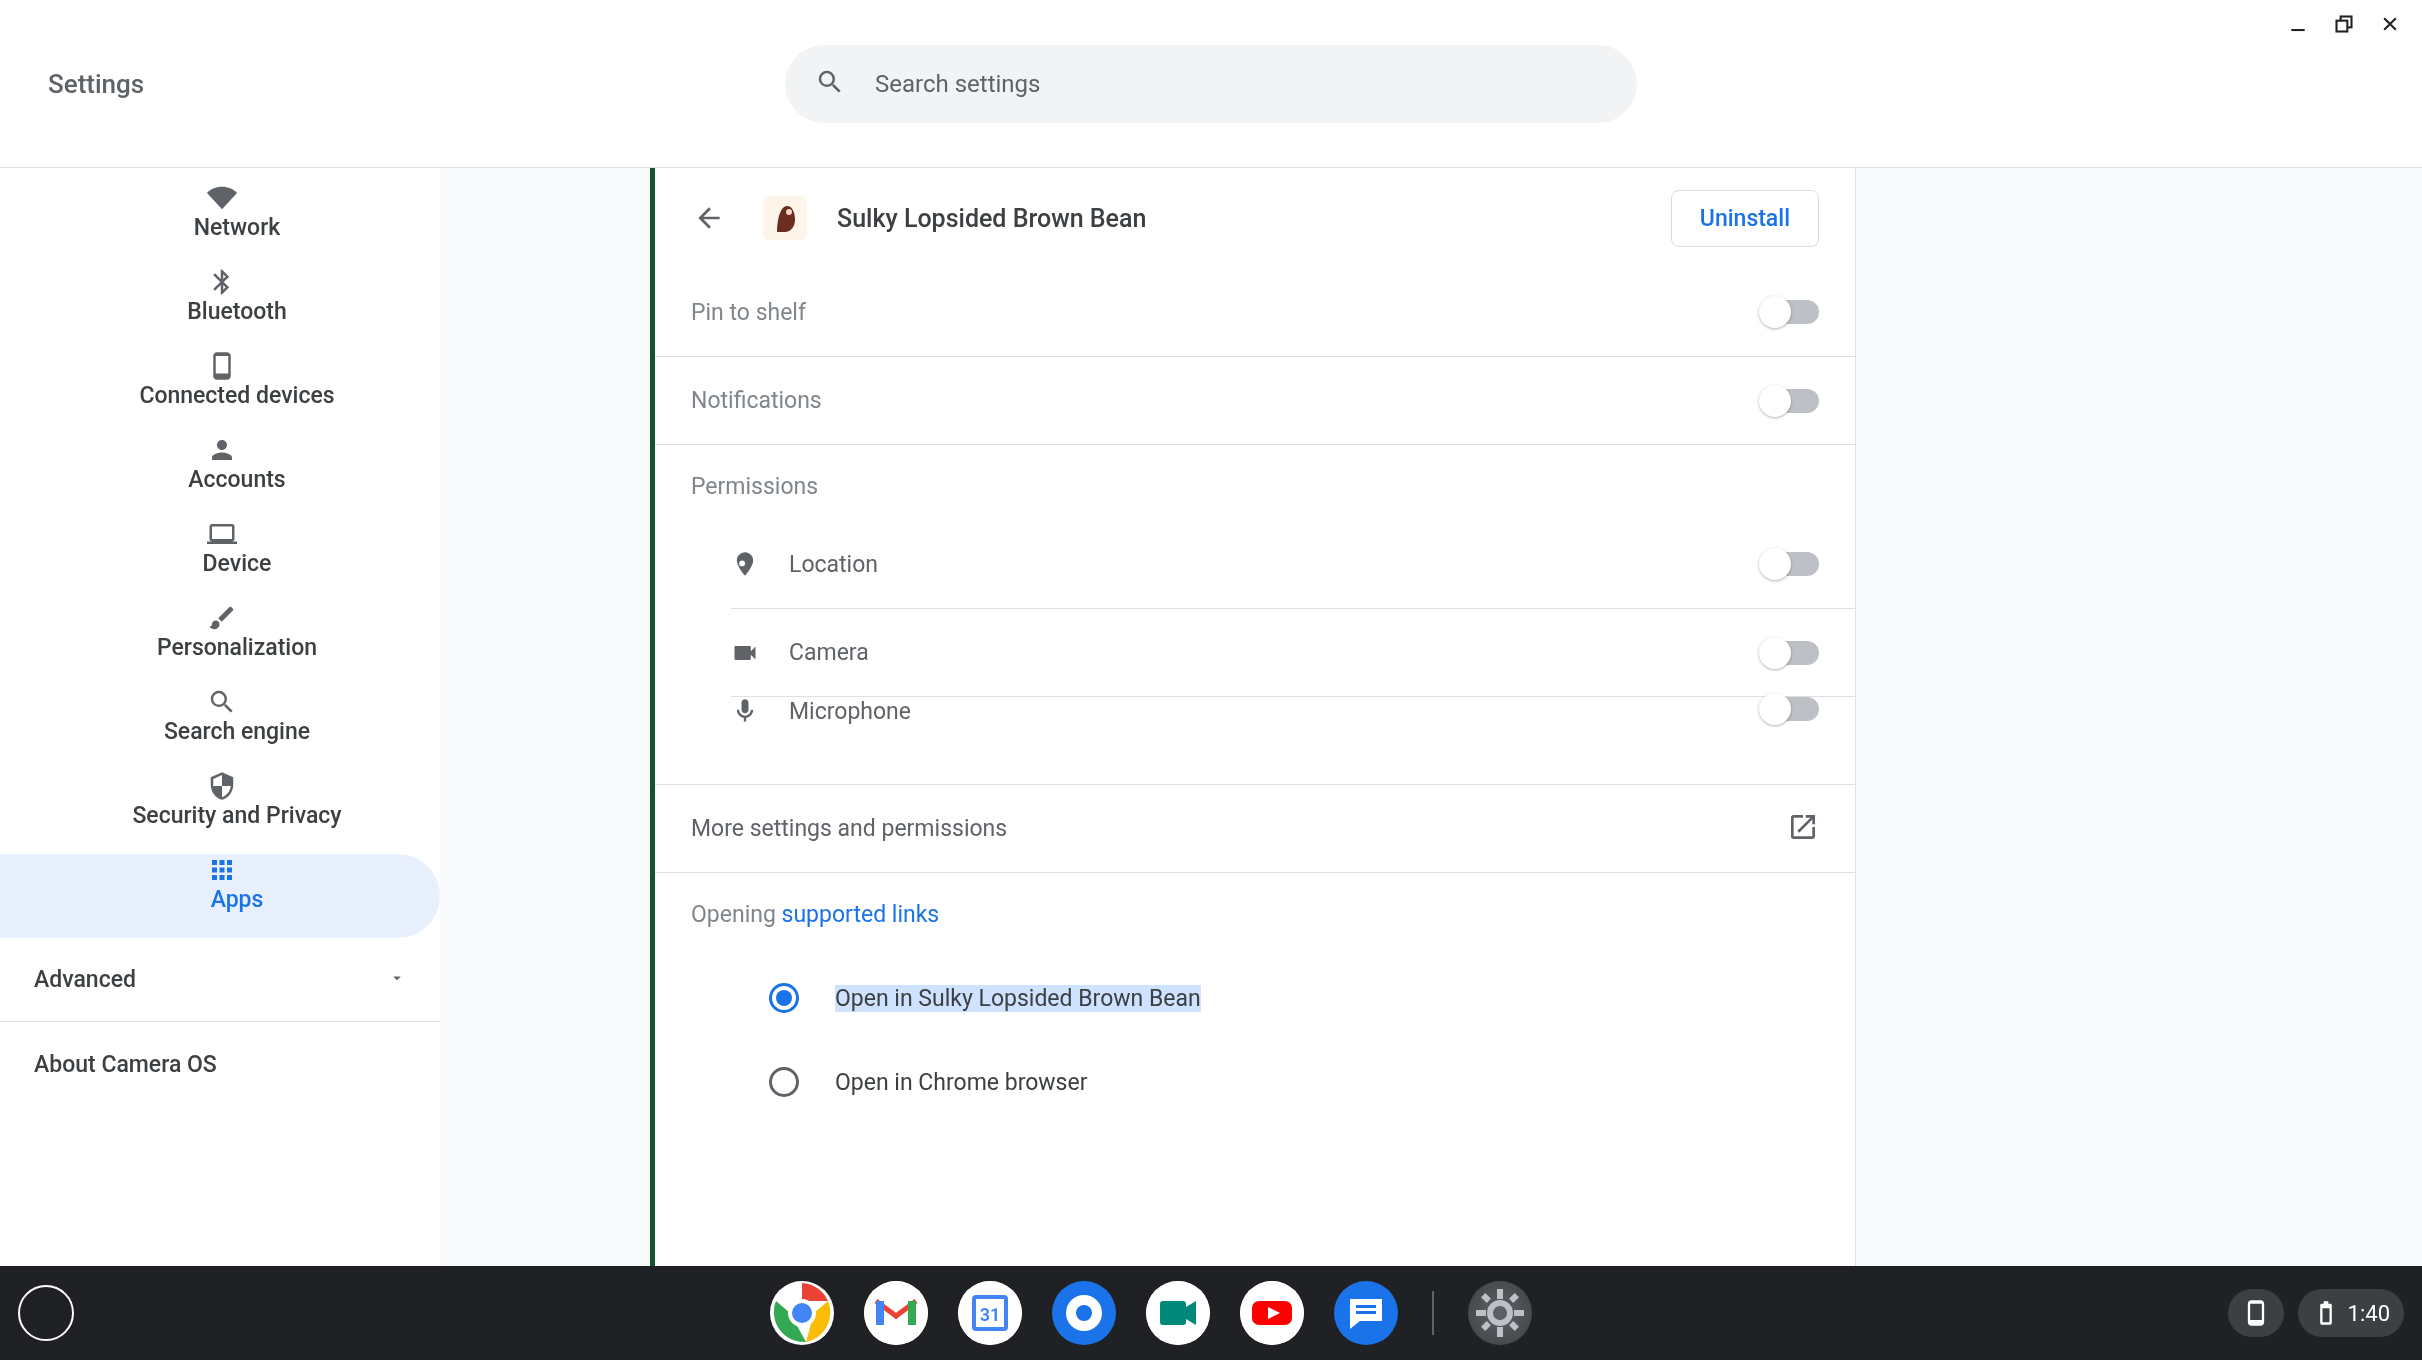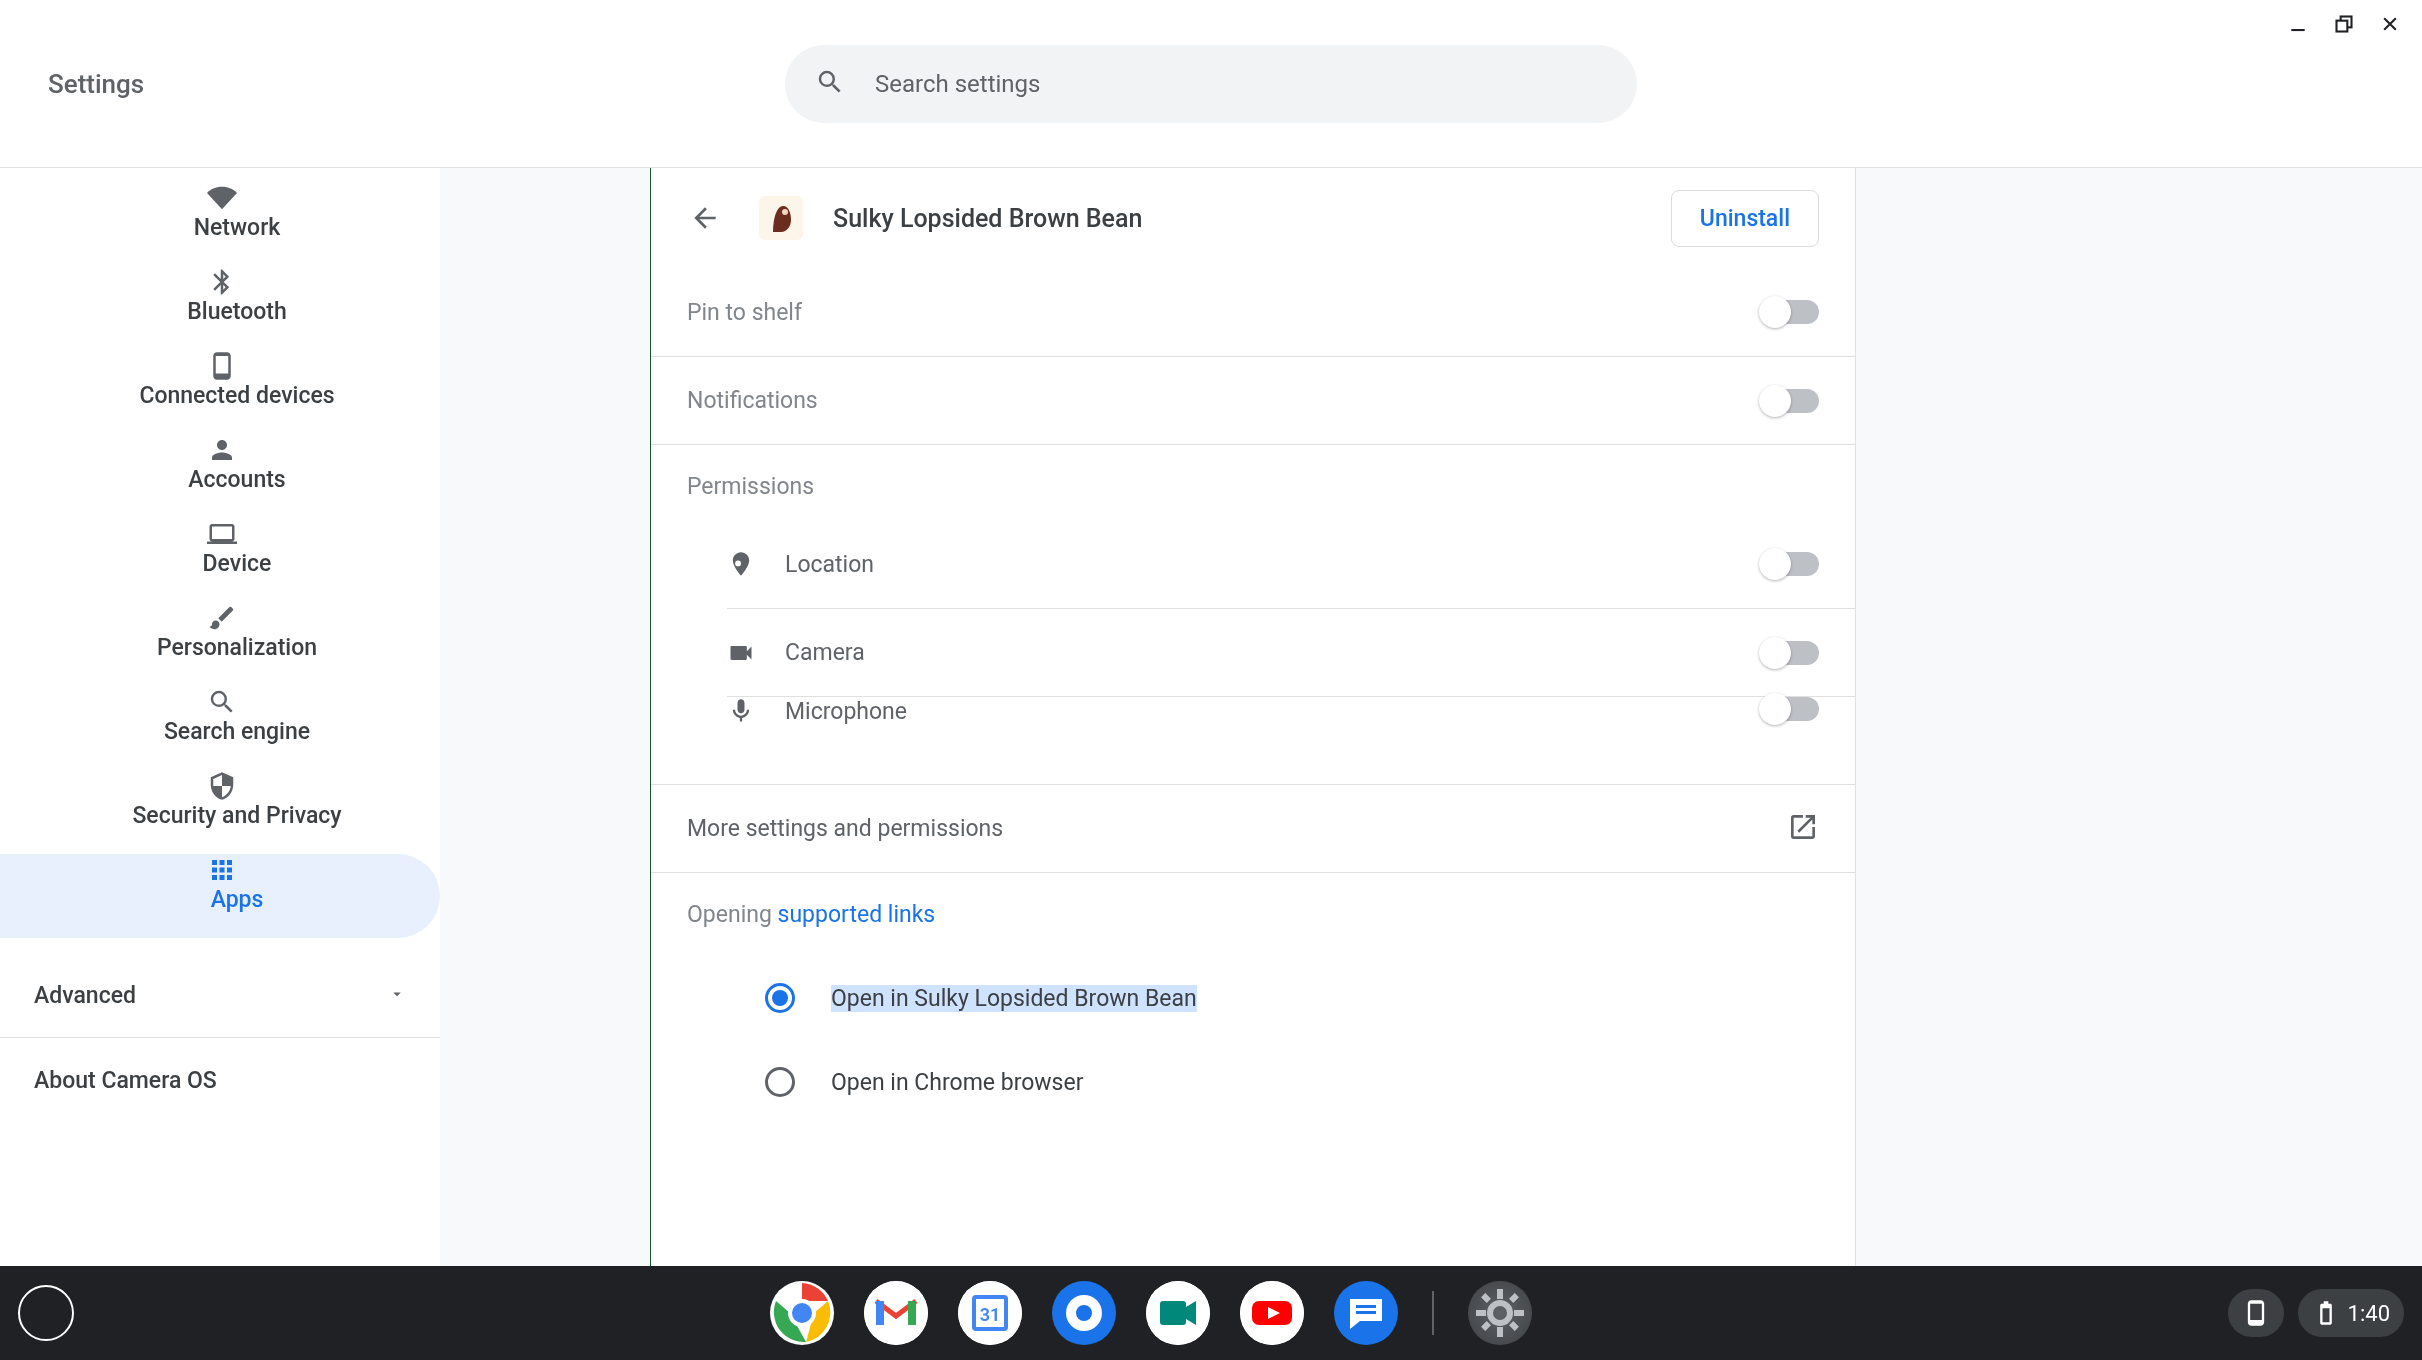--- a/index.html
+++ b/index.html
@@ -23,29 +23,29 @@
 
     
     .sidebar { width: 440px; flex: 0 0 440px; padding-top: 14px; overflow-y: auto; }
     .side-item { height: 84px; display: flex; align-items: center; padding-left: 34px; cursor: pointer; border-top-right-radius: 50px; border-bottom-right-radius: 50px; margin-right: 0; flex-direction: column; }
     .side-item .ic { width: 32px; height: 32px; display: flex; align-items: center; justify-content: center; margin-right: 30px; }
     .side-item .ic svg { width: 30px; height: 30px; fill: #5f6368; }
     .side-item .lbl { font-size: 23px; color: #3c4043; font-weight: 500; }
     .side-item.active { background: #e8f0fe; }
     .side-item.active .lbl { color: #1a73e8; }
     .side-item.active .ic svg { fill: #1a73e8; }
-    .adv { height: 84px; display: flex; align-items: center; justify-content: space-between; padding: 0 34px; cursor: pointer; border-bottom: 1px solid #e0e0e0; margin: 16px 0 0 0; }
+    .adv { height: 84px; display: flex; align-items: center; justify-content: space-between; padding: 0 34px; cursor: pointer; border-bottom: 1px solid #e0e0e0; margin: 0 0 0 0; }
     .adv .lbl { font-size: 23px; color: #3c4043; font-weight: 500; }
     .adv svg { width: 18px; height: 18px; fill: #5f6368; }
     .about { height: 84px; display: flex; align-items: center; padding-left: 34px; cursor: pointer; }
     .about .lbl { font-size: 23px; color: #3c4043; font-weight: 500; }
 
     
     .main-col { flex: 1; background: #f8f9fa; display: flex; }
-    .card { width: 1206px; margin-left: 210px; background: #fff; border-left: 1px solid #14532d; border-right: 1px solid #e0e0e0; display:flex; flex-direction:column; }
+    .card { width: 1206px; margin-left: 210px; background: #fff; border-left: 5px solid #14532d; border-right: 1px solid #e0e0e0; display:flex; flex-direction:column; }
 
     .app-header { height: 100px; display: flex; align-items: center; padding: 0 36px; }
     .back-ic { width: 36px; height: 36px; display:flex; align-items:center; justify-content:center; cursor:pointer; }
     .back-ic svg { width:32px; height:32px; fill:#5f6368; }
     .app-ic { width: 44px; height: 44px; margin-left: 36px; border-radius: 6px; display:flex; align-items:center; justify-content:center; overflow:hidden; }
     .app-name { margin-left: 30px; font-size: 25px; color:#3c4043; font-weight:500; flex:1; }
     .uninstall-btn { border: 1px solid #dadce0; background:#fff; color:#1a73e8; font-size: 23px; font-weight:500; padding: 14px 28px; border-radius: 8px; cursor:pointer; }
 
     .row { height: 88px; display:flex; align-items:center; padding: 0 36px; }
     .row.border-top { border-top: 1px solid #e0e0e0; }

